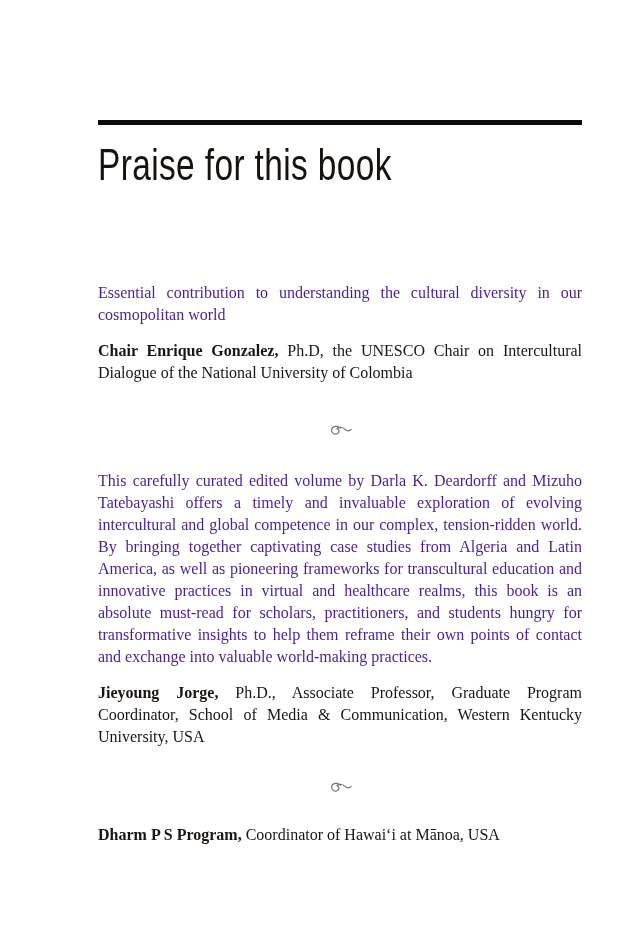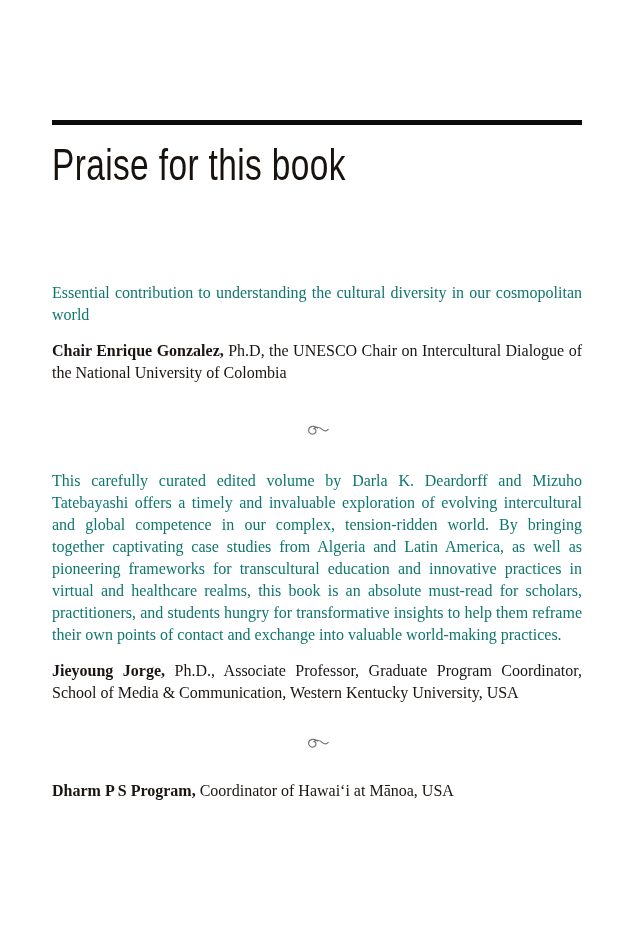--- a/index.html
+++ b/index.html
@@ -8,21 +8,21 @@
     background: #ffffff;
     font-family: "Liberation Serif", serif;
   }
   .page {
     position: relative;
     width: 623px; height: 950px;
     background: #ffffff;
     overflow: hidden;
   }
   .content {
-    padding: 0 41px 0 52px;
+    padding: 0 41px 0 98px;
   }
   .rule {
     margin-top: 120px;
     height: 5px;
     background: #0c0c0c;
   }
   h1.title {
     margin: 18px 0 0 0;
     font-family: "Liberation Sans", sans-serif;
     font-weight: 400;
@@ -31,21 +31,21 @@
     color: #17120e;
     white-space: nowrap;
     transform: scaleX(0.76);
     transform-origin: left center;
     letter-spacing: 0.5px;
   }
   p { margin: 0; }
   .quote {
     font-size: 16px;
     line-height: 22px;
-    color: #0f766e;
+    color: #4c1d95;
     text-align: justify;
   }
   .quote-first { margin-top: 95px; }
   .attr {
     margin-top: 14px;
     font-size: 16px;
     line-height: 22px;
     color: #1b1511;
     text-align: justify;
   }

